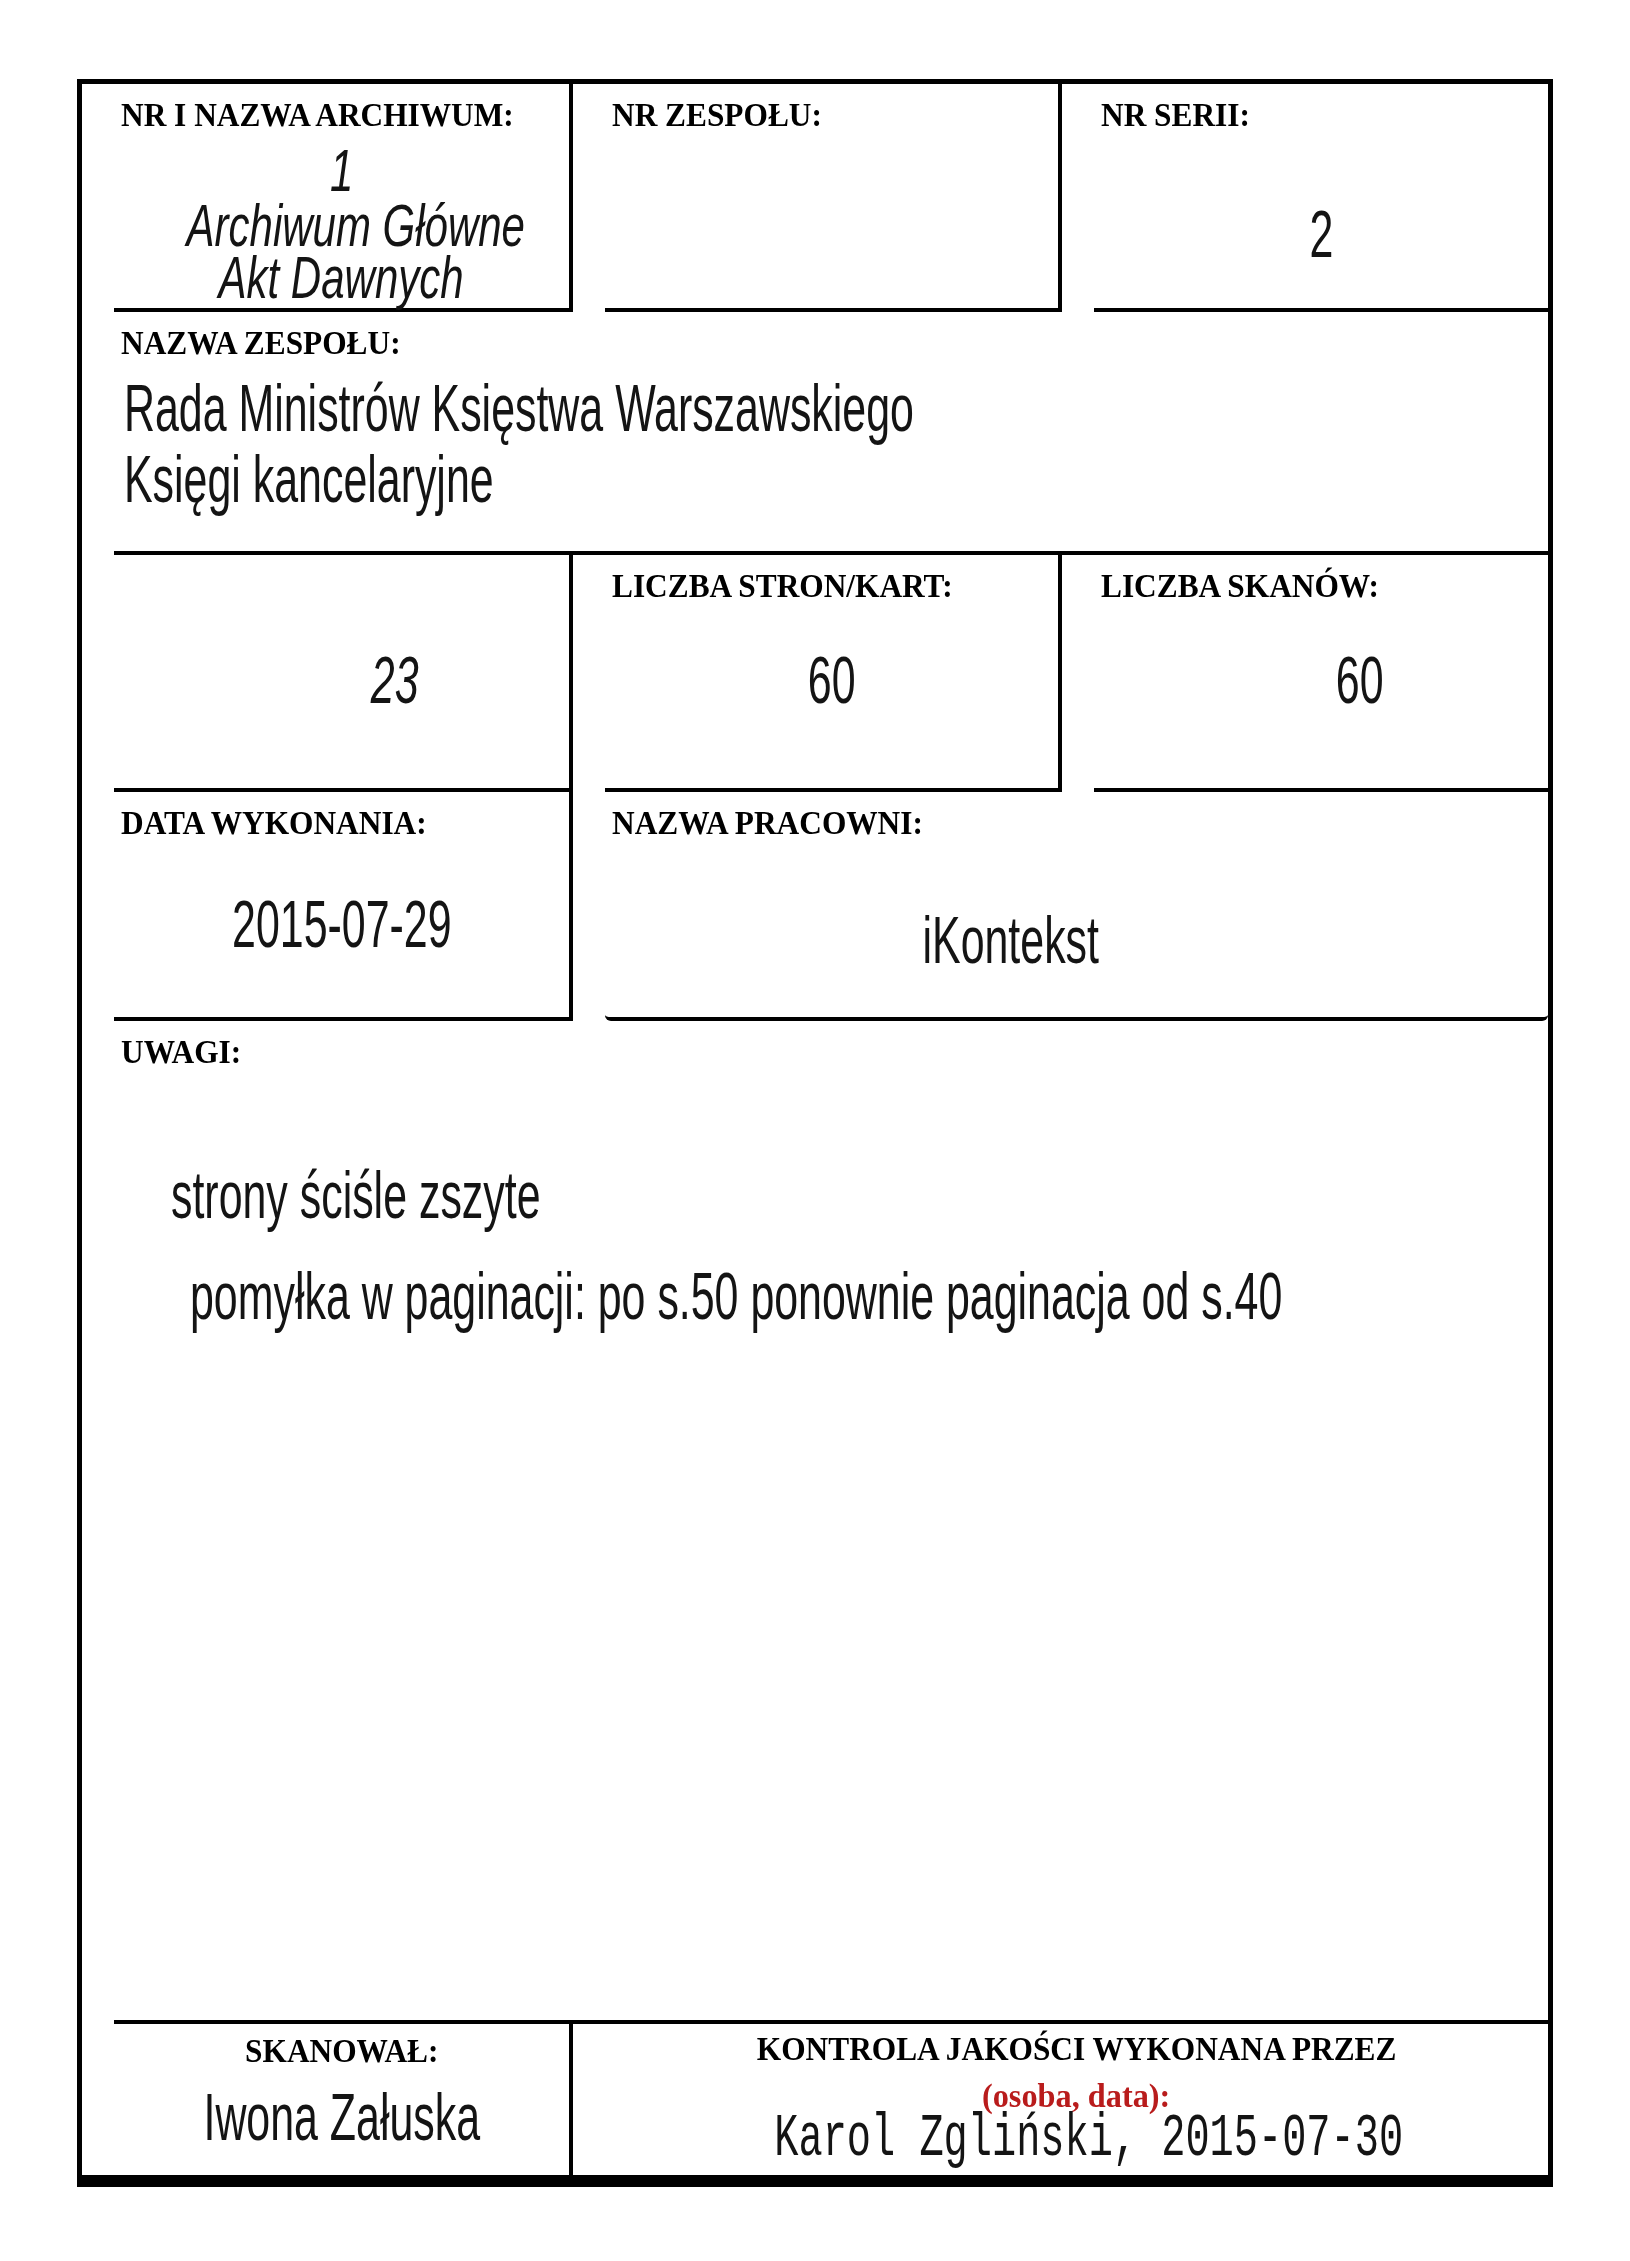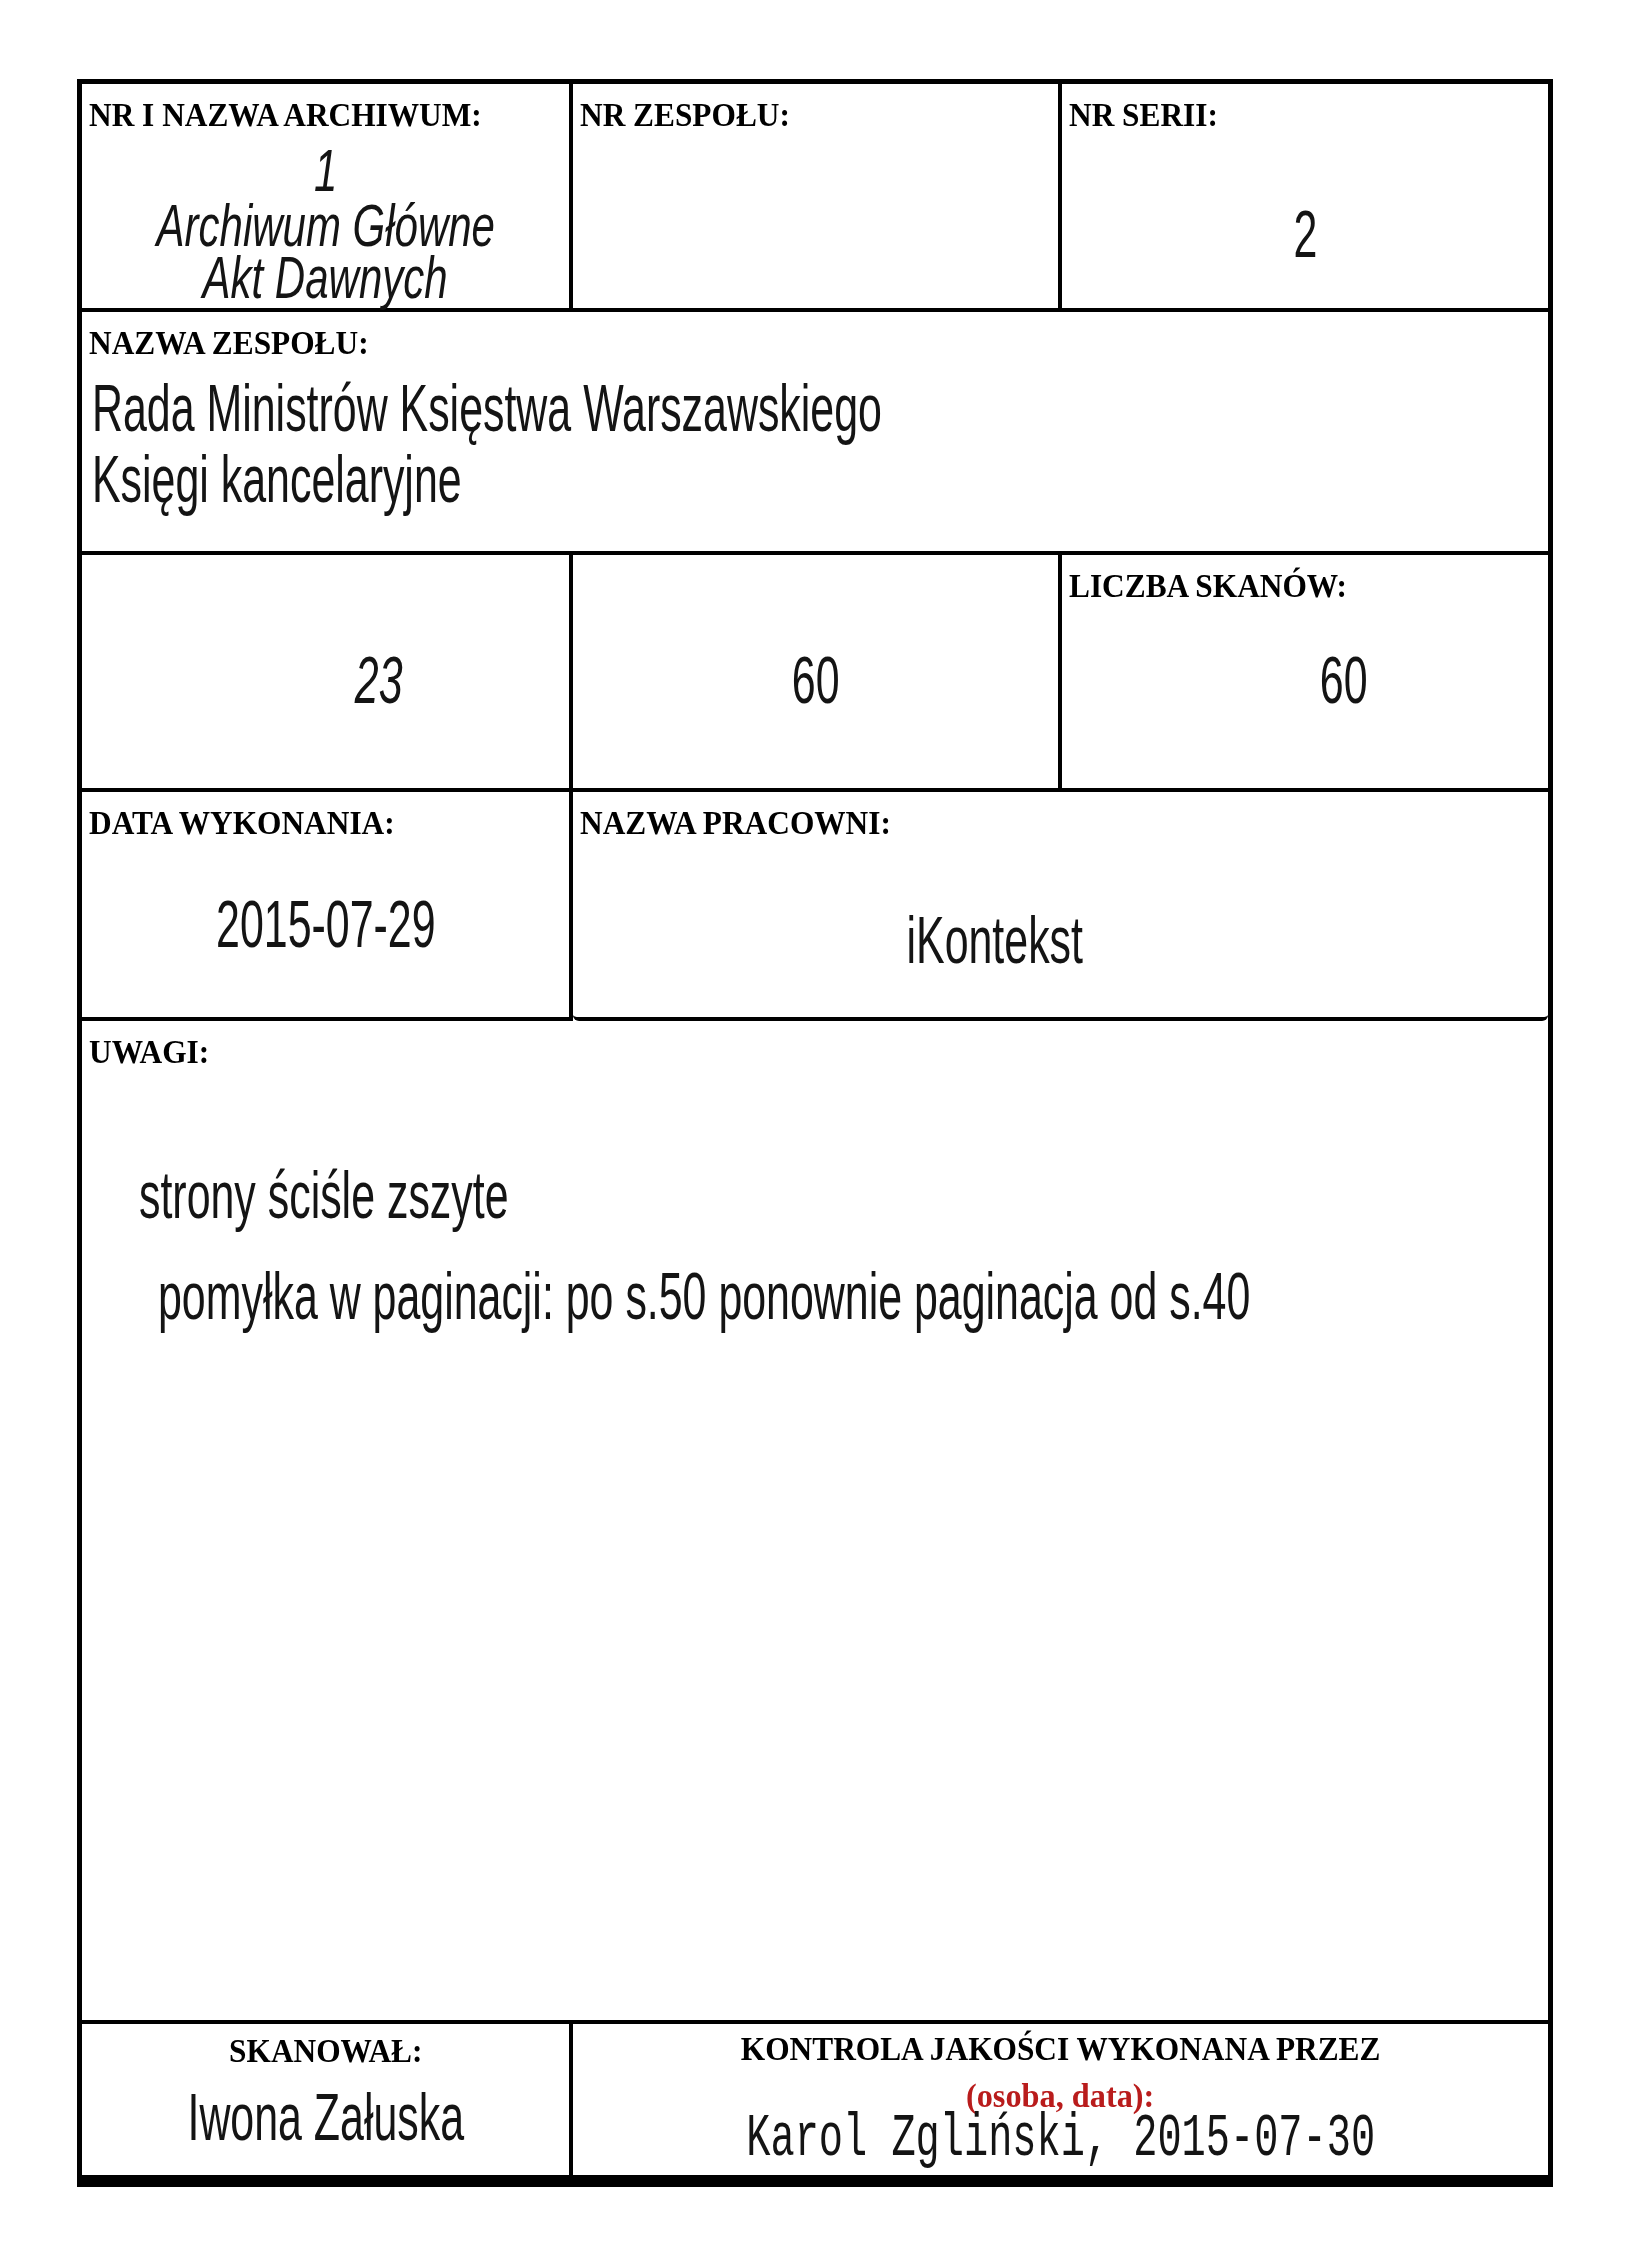--- a/index.html
+++ b/index.html
@@ -24,20 +24,21 @@
     border: 5.3px solid #000;
     border-bottom-width: 12px;
     display: grid;
     grid-template-columns: 491px 489px 486px;
     grid-template-rows: 228px 243px 237px 229px 1003px 151px;
     background: #ffffff;
   }
   .cell {
     position: relative;
     box-sizing: border-box;
+    margin-left: 32px;
   }
   .b-r { border-right: 4px solid #000; }
   .b-b { border-bottom: 4px solid #000; }
   .span-all { grid-column: 1 / 4; }
   .span-23  { grid-column: 2 / 4; border-radius: 6px; }
 
   .label {
     font-family: "Liberation Serif", serif;
     font-weight: 700;
     font-size: 33px;
@@ -118,20 +119,21 @@
   <div class="cell b-b span-all">
     <div class="label"><span class="lx">NAZWA ZESPOŁU:</span></div>
     <div class="val abs" style="top:63px; left:10px;"><span class="vx-l">Rada Ministrów Księstwa Warszawskiego</span></div>
     <div class="val abs" style="top:134px; left:10px;"><span class="vx-l">Księgi kancelaryjne</span></div>
   </div>
 
   <div class="cell b-r b-b">
     <div class="val abs full-c" style="top:92px; left:53px; right:-53px;font-style:italic;"><span class="vx-c">23</span></div>
   </div>
   <div class="cell b-r b-b">
+    <div class="label"><span class="lx">LICZBA STRON/KART:</span></div>
     <div class="val abs full-c" style="top:92px;"><span class="vx-c">60</span></div>
   </div>
   <div class="cell b-b">
     <div class="label"><span class="lx">LICZBA SKANÓW:</span></div>
     <div class="val abs full-c" style="top:92px; left:39px; right:-39px;"><span class="vx-c">60</span></div>
   </div>
 
   <div class="cell b-r b-b">
     <div class="label"><span class="lx">DATA WYKONANIA:</span></div>
     <div class="val abs full-c" style="top:99px;"><span class="vx-c">2015-07-29</span></div>

